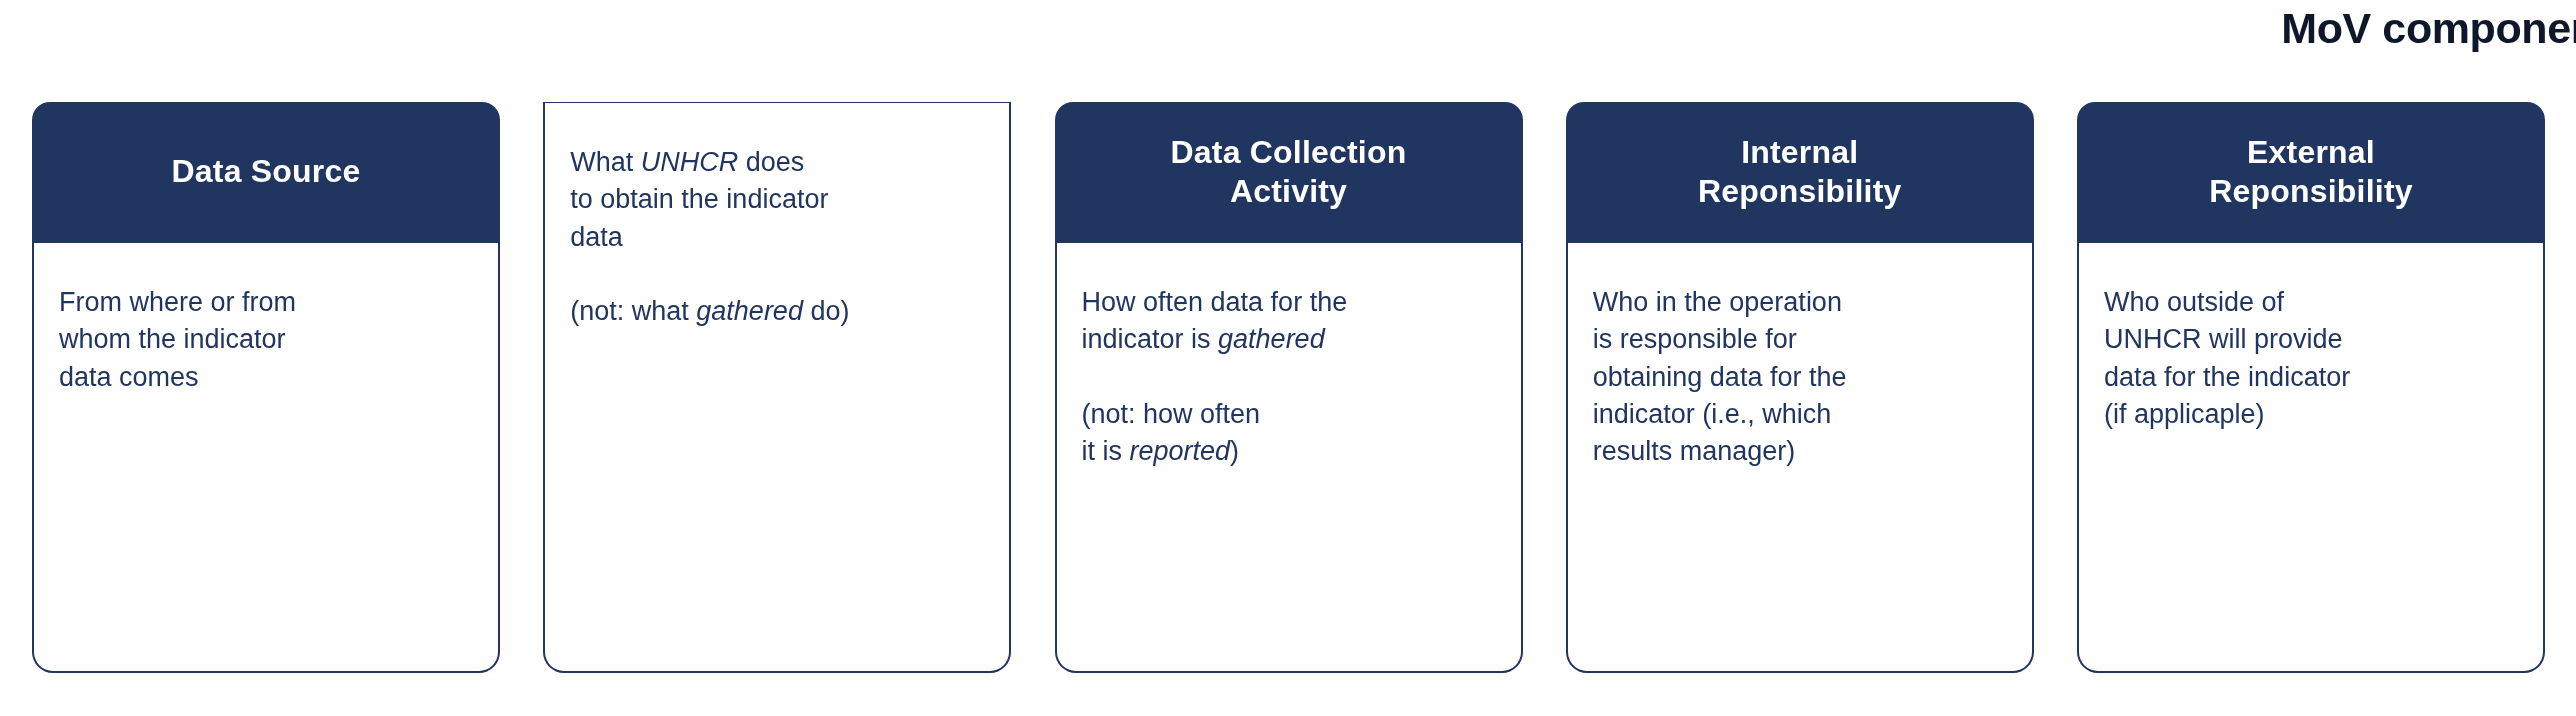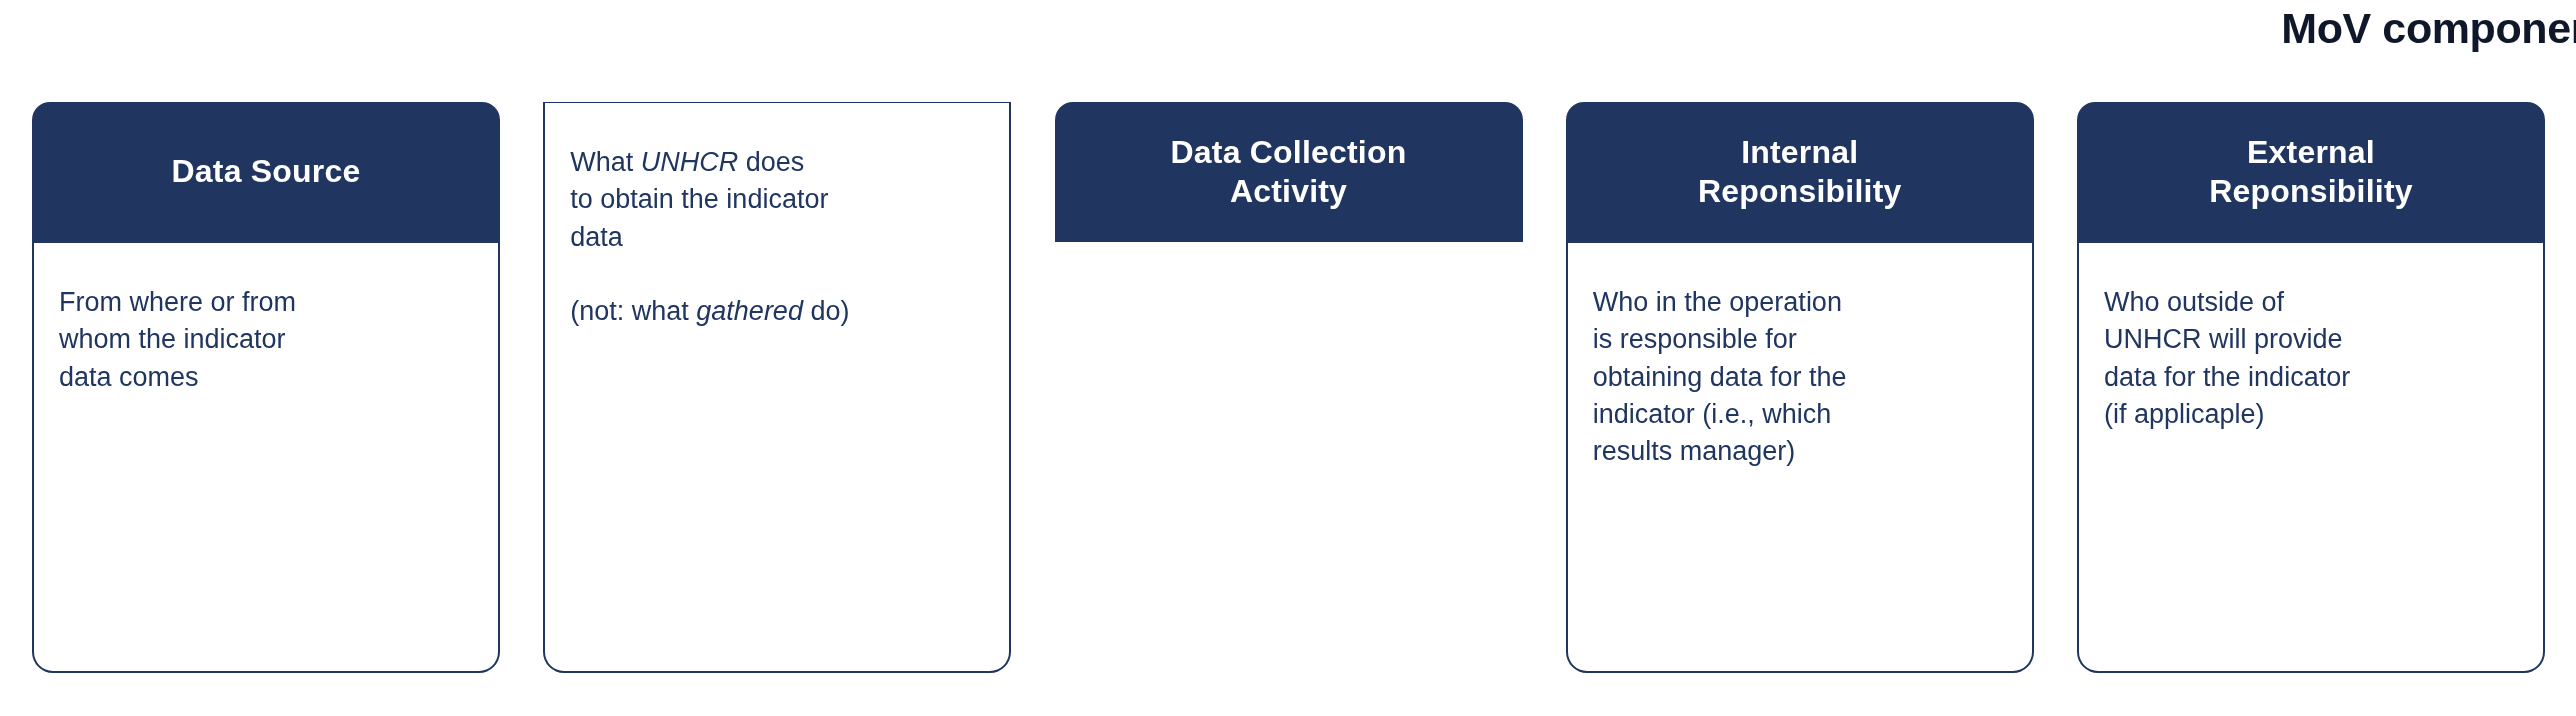--- a/index.html
+++ b/index.html
@@ -123,20 +123,27 @@
 
 (not: what <i>gathered</i> do)</div>
     </div>
   </div>
 
   <div class="card">
     <div class="card-header">
       <div class="card-header-text">Data Collection
 Activity</div>
     </div>
+    <div class="card-body">
+      <div class="card-body-text">How often data for the
+indicator is <i>gathered</i>
+
+(not: how often
+it is <i>reported</i>)</div>
+    </div>
   </div>
 
   <div class="card">
     <div class="card-header">
       <div class="card-header-text">Internal
 Reponsibility</div>
     </div>
     <div class="card-body">
       <div class="card-body-text">Who in the operation
 is responsible for

